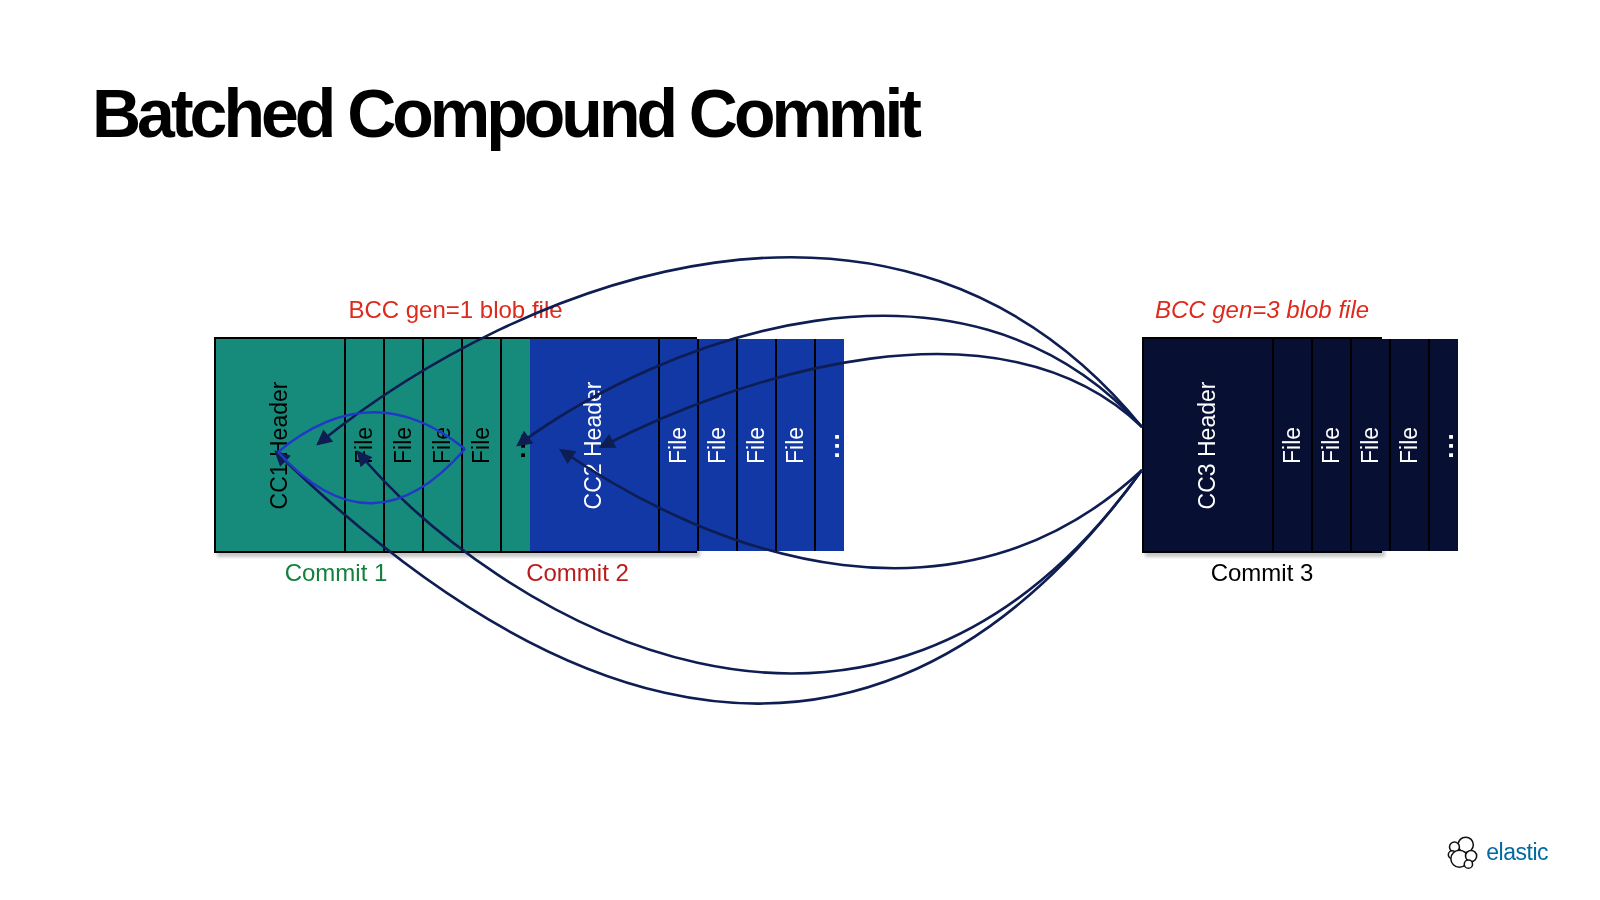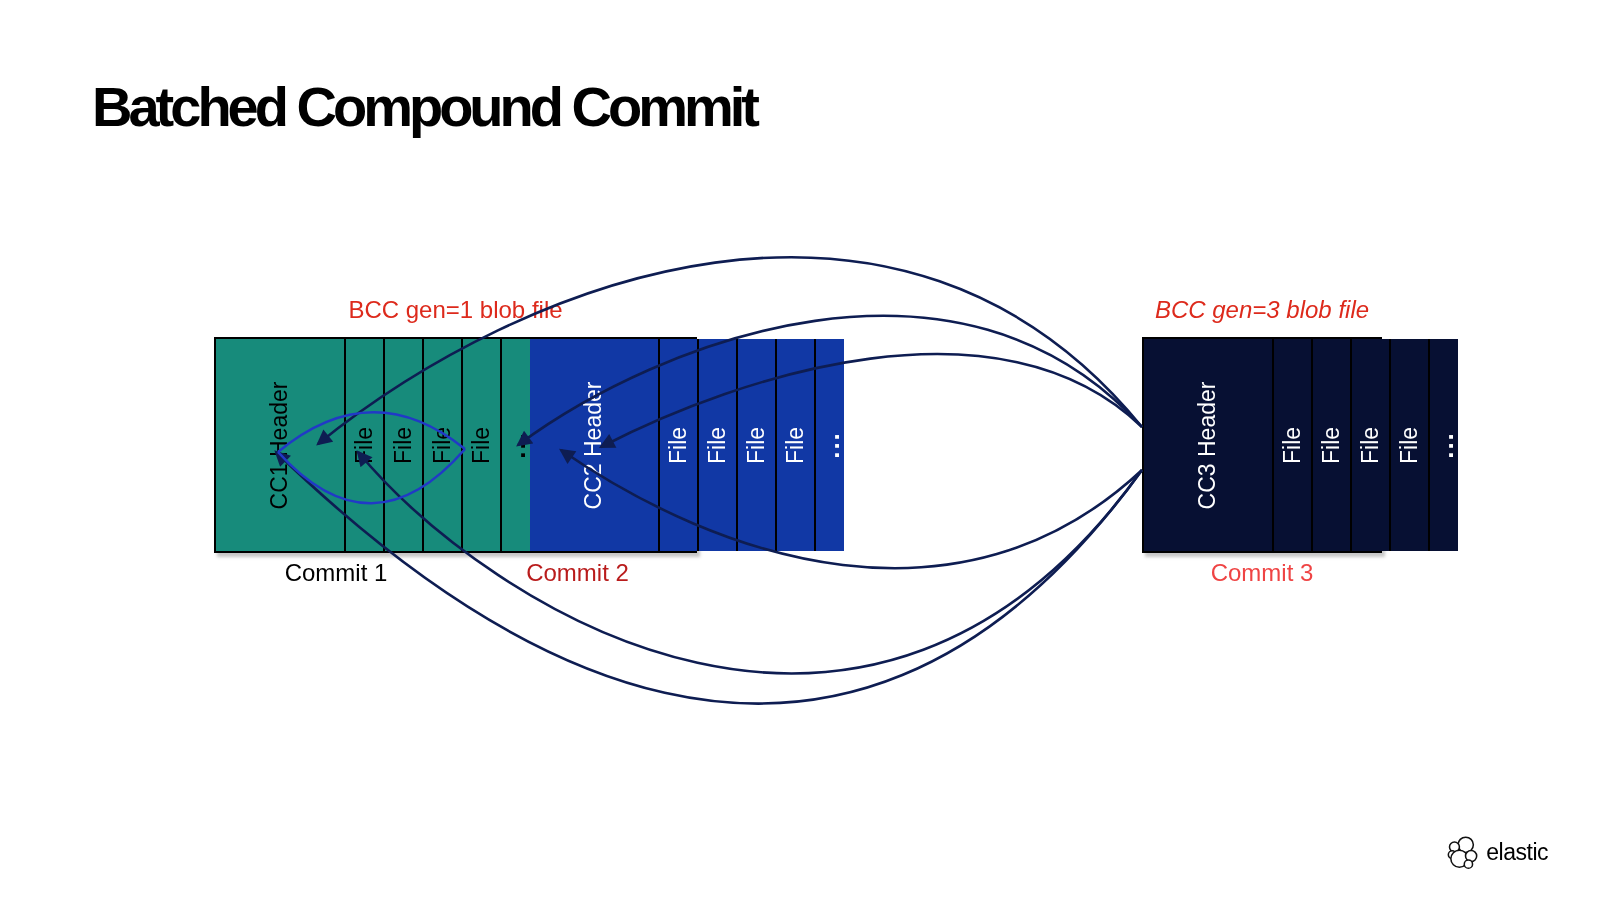--- a/index.html
+++ b/index.html
@@ -1,19 +1,19 @@
 <!DOCTYPE html>
 <html><head>
 <meta charset="utf-8">
 <style>
   html,body{margin:0;padding:0;background:#fff;}
   .slide{position:relative;width:1600px;height:900px;background:#ffffff;overflow:hidden;
          font-family:"Liberation Sans", sans-serif;}
 
-  .title{position:absolute;left:92px;top:74px;margin:0;font-size:56px;font-weight:bold;
+  .title{position:absolute;left:92px;top:74px;margin:0;font-size:68px;font-weight:bold;
          letter-spacing:-4px;color:#000;white-space:nowrap;}
 
   .curves{position:absolute;left:0;top:0;width:1600px;height:900px;pointer-events:none;z-index:5;}
 
   .blob{position:absolute;top:337px;height:216px;display:flex;border:2px solid #000;
         box-sizing:border-box;box-shadow:3px 4px 3px rgba(130,130,130,.45);z-index:1;}
   #blob1{left:214px;width:483px;}
   #blob3{left:1142px;width:240px;}
 
   .cell{flex:1 1 0;display:flex;align-items:center;justify-content:center;
@@ -25,26 +25,26 @@
 
   .seg-green .cell{background:#178B7B;color:#000;}
   .seg-blue  .cell{background:#1138A5;color:#fff;}
   .seg-navy  .cell{background:#071033;color:#fff;}
 
   .blob-label{position:absolute;top:296px;font-size:24px;color:#DD2A1C;text-align:center;z-index:2;}
   #lbl-blob1{left:214px;width:483px;}
   #lbl-blob3{left:1122px;width:280px;font-style:italic;}
 
   .caption{position:absolute;top:559px;font-size:24px;text-align:center;z-index:2;}
-  #cap-commit1{left:214px;width:244px;color:#000000;}
+  #cap-commit1{left:214px;width:244px;color:#15803d;}
   #cap-commit2{left:458px;width:239px;color:#b91c1c;}
-  #cap-commit3{left:1142px;width:240px;color:#ef4444;}
+  #cap-commit3{left:1142px;width:240px;color:#000000;}
 
   .logo{position:absolute;right:52px;bottom:30px;display:flex;align-items:center;gap:5px;z-index:3;}
-  .logo-text{font-size:23px;color:#000000;letter-spacing:-0.5px;}
+  .logo-text{font-size:23px;color:#0369a1;letter-spacing:-0.5px;}
 </style>
 </head>
 <body>
 
 <div class="slide">
 
   <h1 class="title">Batched Compound Commit</h1>
 
   <div class="blob-label" id="lbl-blob1">BCC gen=1 blob file</div>
   <div class="blob-label" id="lbl-blob3">BCC gen=3 blob file</div>

